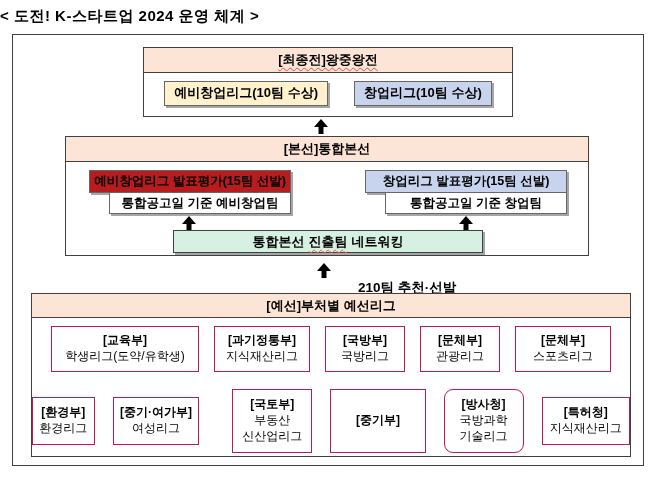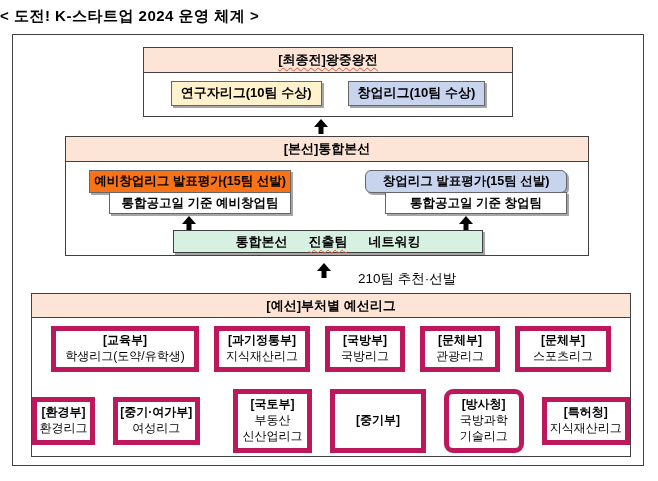--- a/index.html
+++ b/index.html
@@ -52,65 +52,65 @@
   .main { left:52px; top:101px; width:524px; height:120px; }
   .main .sec-hdr { height:25px; }
   .group { position:absolute; top:33px; width:202px; }
   .group-left  { left:23px; }
   .group-right { left:299px; }
   .g-title {
     height:23px; border:1px solid #666; box-shadow:2px 2px 0 #a6a6a6;
     display:flex; align-items:center; justify-content:center;
     font-weight:bold; font-size:12.5px; white-space:nowrap;
   }
-  .g-title.yellow { background:#f97316; }
-  .g-title.blue   { background:#C8D3EE;border-radius:6px; }
+  .g-title.yellow { background:#b91c1c; }
+  .g-title.blue   { background:#C8D3EE; }
   .g-sub {
     height:22px; margin-top:-1px; border:1px solid #666; background:#fff;
     box-shadow:2px 2px 0 #a6a6a6;
     display:flex; align-items:center; justify-content:center;
     font-weight:bold; font-size:12.5px; white-space:nowrap;margin-left:20px;
   }
   .green-box {
     position:absolute; left:107px; top:93px; width:310px; height:23px;
     background:#D6F1E2; border:1.5px solid #404040; box-shadow:2px 2px 0 #a6a6a6;
-    display:flex; align-items:center; justify-content:center; gap:21px;
+    display:flex; align-items:center; justify-content:center; gap:4px;
     font-weight:bold; font-size:13px; white-space:nowrap;
   }
 
   
-  .promo-label { position:absolute; left:345px; top:235px; font-weight:normal; font-size:13.5px; white-space:nowrap; }
+  .promo-label { position:absolute; left:345px; top:244px; font-weight:bold; font-size:13.5px; white-space:nowrap; }
 
   
   .prelim { left:18px; top:258px; width:600px; height:164px; }
   .prelim .sec-hdr { height:24px; }
   .prow { position:absolute; left:0; width:100%; display:flex; justify-content:center; }
   .prow1 { top:32px; gap:15px; }
   .prow2 { top:94px; height:66px; gap:18px; align-items:center; }
   .pbox {
-    border:5px solid #be185d; background:#fff;
+    border:1px solid #be185d; background:#fff;
     display:flex; flex-direction:column; align-items:center; justify-content:center;
     font-size:12px; text-align:center; line-height:1.32;
   }
   .pbox .dept { font-weight:bold; white-space:nowrap; }
   .pbox .lg { white-space:pre-line; }
 </style>
 </head>
 <body>
 
 <div class="title">&lt; 도전! K-스타트업 2024 운영 체계 &gt;</div>
 
 <div class="outer">
 
   <div class="section final">
     <div class="sec-hdr">
       <span class="squiggle">[최종전]왕중왕전</span>
     </div>
     <div class="final-body">
-      <div class="chip chip-yellow">연구자리그(10팀 수상)</div>
+      <div class="chip chip-yellow">예비창업리그(10팀 수상)</div>
       <div class="chip chip-blue">창업리그(10팀 수상)</div>
     </div>
   </div>
 
   <span class="arrow-up" style="left:300px; top:84px;"></span>
 
   <div class="section main">
     <div class="sec-hdr">
       <span>[본선]통합본선</span>
     </div>

